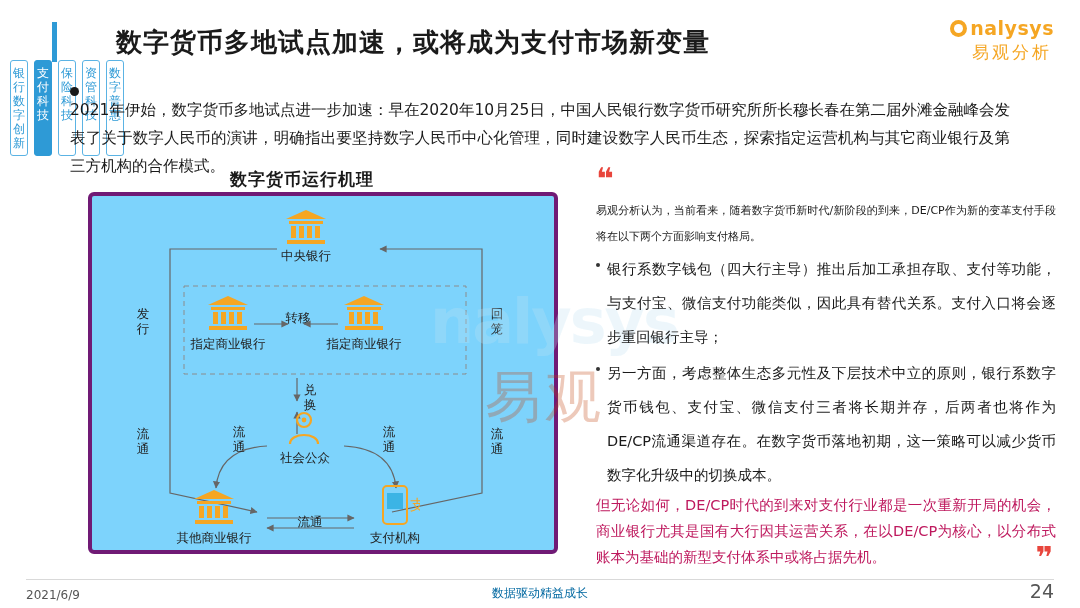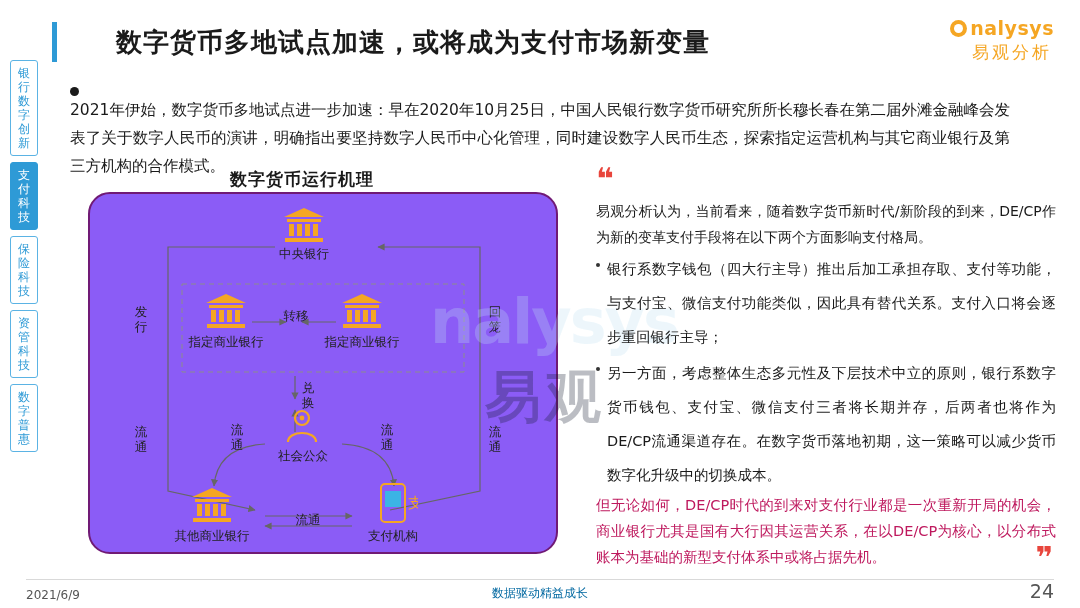--- a/index.html
+++ b/index.html
@@ -76,21 +76,21 @@
     margin-top: 1px;
     text-align: right;
     padding-right: 2px;
   }
 
   
   #left-rail {
     position: absolute;
     left: 10px; top: 60px;
     width: 32px;
-    display: flex; flex-direction: column; gap: 6px;
+    display: flex; flex-direction: row; gap: 6px;
   }
   .rail-item {
     width: 28px;
     border: 1px solid #5bb3e4;
     border-radius: 3px;
     color: #2e9ad6;
     font-size: 12px;
     line-height: 14px;
     text-align: center;
     padding: 5px 2px;
@@ -132,23 +132,23 @@
     left: 230px; top: 168px;
     font-size: 17px;
     font-weight: bold;
     color: #1a1a1a;
     letter-spacing: 1px;
   }
   #diagram-panel {
     position: absolute;
     left: 88px; top: 192px;
     width: 470px; height: 362px;
-    border: 2px solid #701a75;
-    border-radius: 22px;
-    background: #8b5cf6;
+    border: 4px solid #701a75;
+    border-radius: 6px;
+    background: #7dd3fc;
   }
   #diagram-svg { position: absolute; left: 0; top: 0; }
 
   .d-label {
     position: absolute;
     font-size: 12.5px;
     color: #222;
     white-space: nowrap;
     text-align: center;
   }
@@ -175,38 +175,38 @@
     pointer-events: none;
     opacity: .28;
   }
   #wm-text1 {
     position: absolute; left: 0; top: 30px;
     font-size: 62px; color: #bfe2f3; font-weight: bold;
     letter-spacing: -2px;
   }
   #wm-text2 {
     position: absolute; left: 55px; top: 105px;
-    font-size: 56px; color: #0f172a; font-weight: bold;
+    font-size: 56px; color: #c2410c; font-weight: normal;
     letter-spacing: 4px;
   }
 
   
   #right-col {
     position: absolute;
     left: 596px; top: 168px;
     width: 460px;
   }
   #quote-open {
     font-size: 30px; color: #e8453c; font-weight: bold;
     line-height: 22px; height: 24px;
     letter-spacing: -3px;
   }
   #right-p1 {
     margin-top: 6px;
-    font-size: 14px; line-height: 26px; color: #1a1a1a;
+    font-size: 11px; line-height: 26px; color: #1a1a1a;
     text-align: justify;
   }
   .r-bullet {
     display: flex; margin-top: 2px;
   }
   .r-bullet .dot {
     flex: 0 0 auto;
     width: 4px; height: 4px; border-radius: 50%;
     background: #333; margin-top: 11px; margin-right: 7px;
   }

